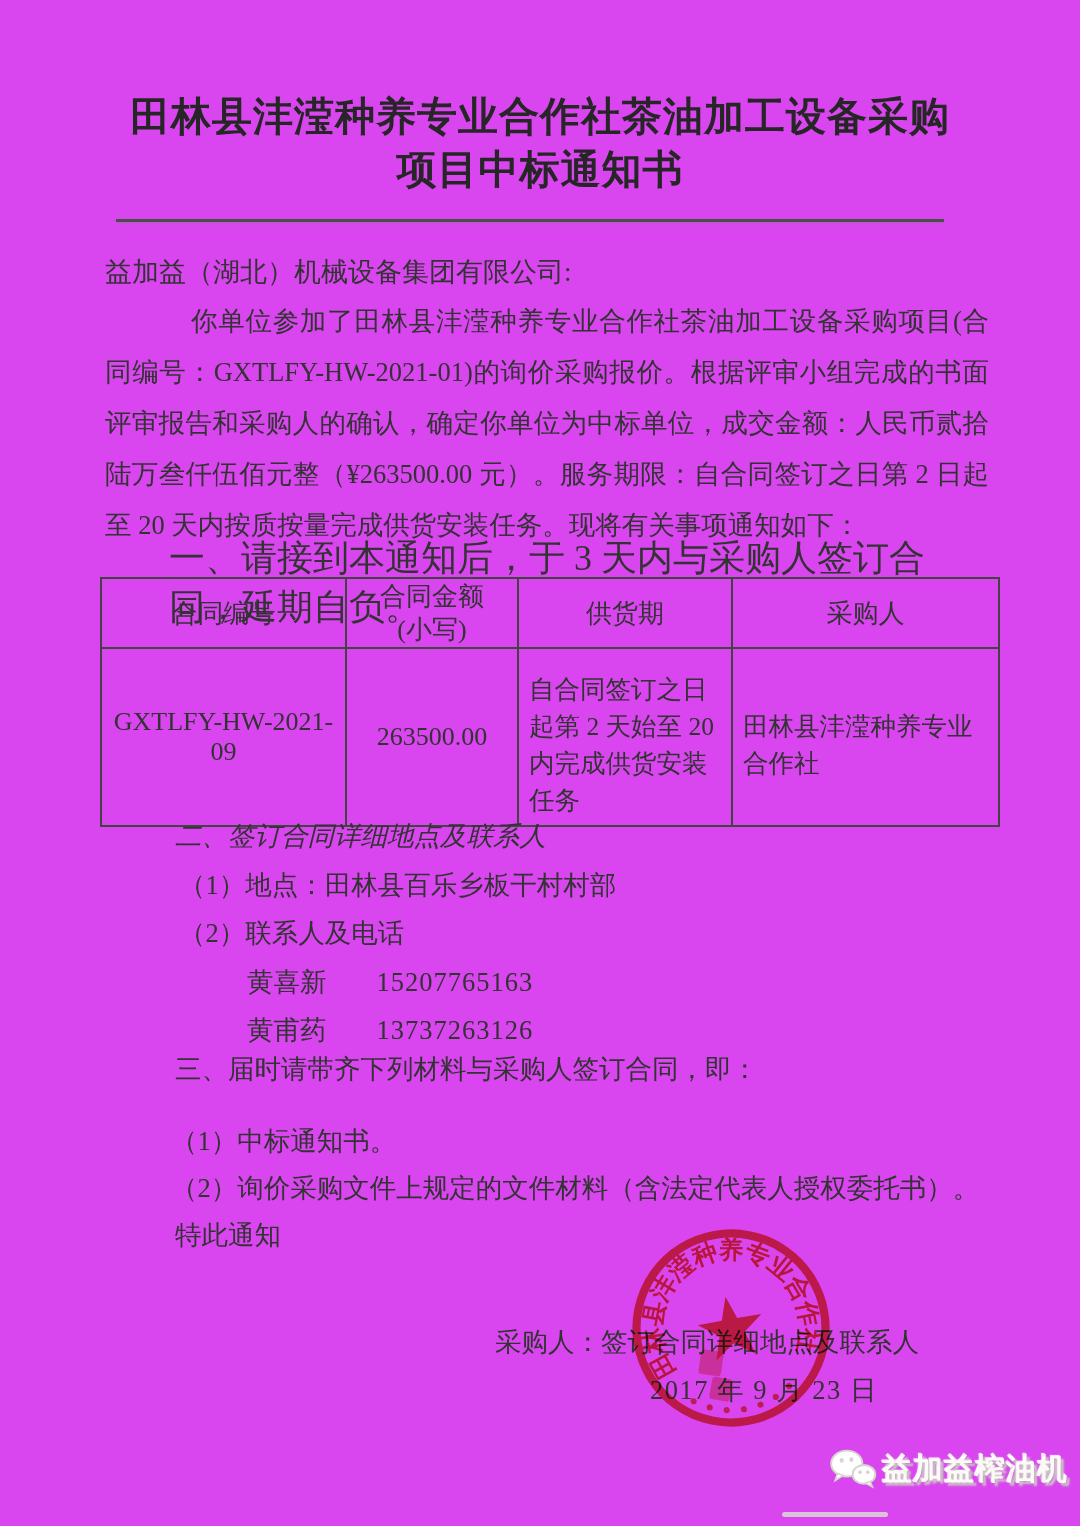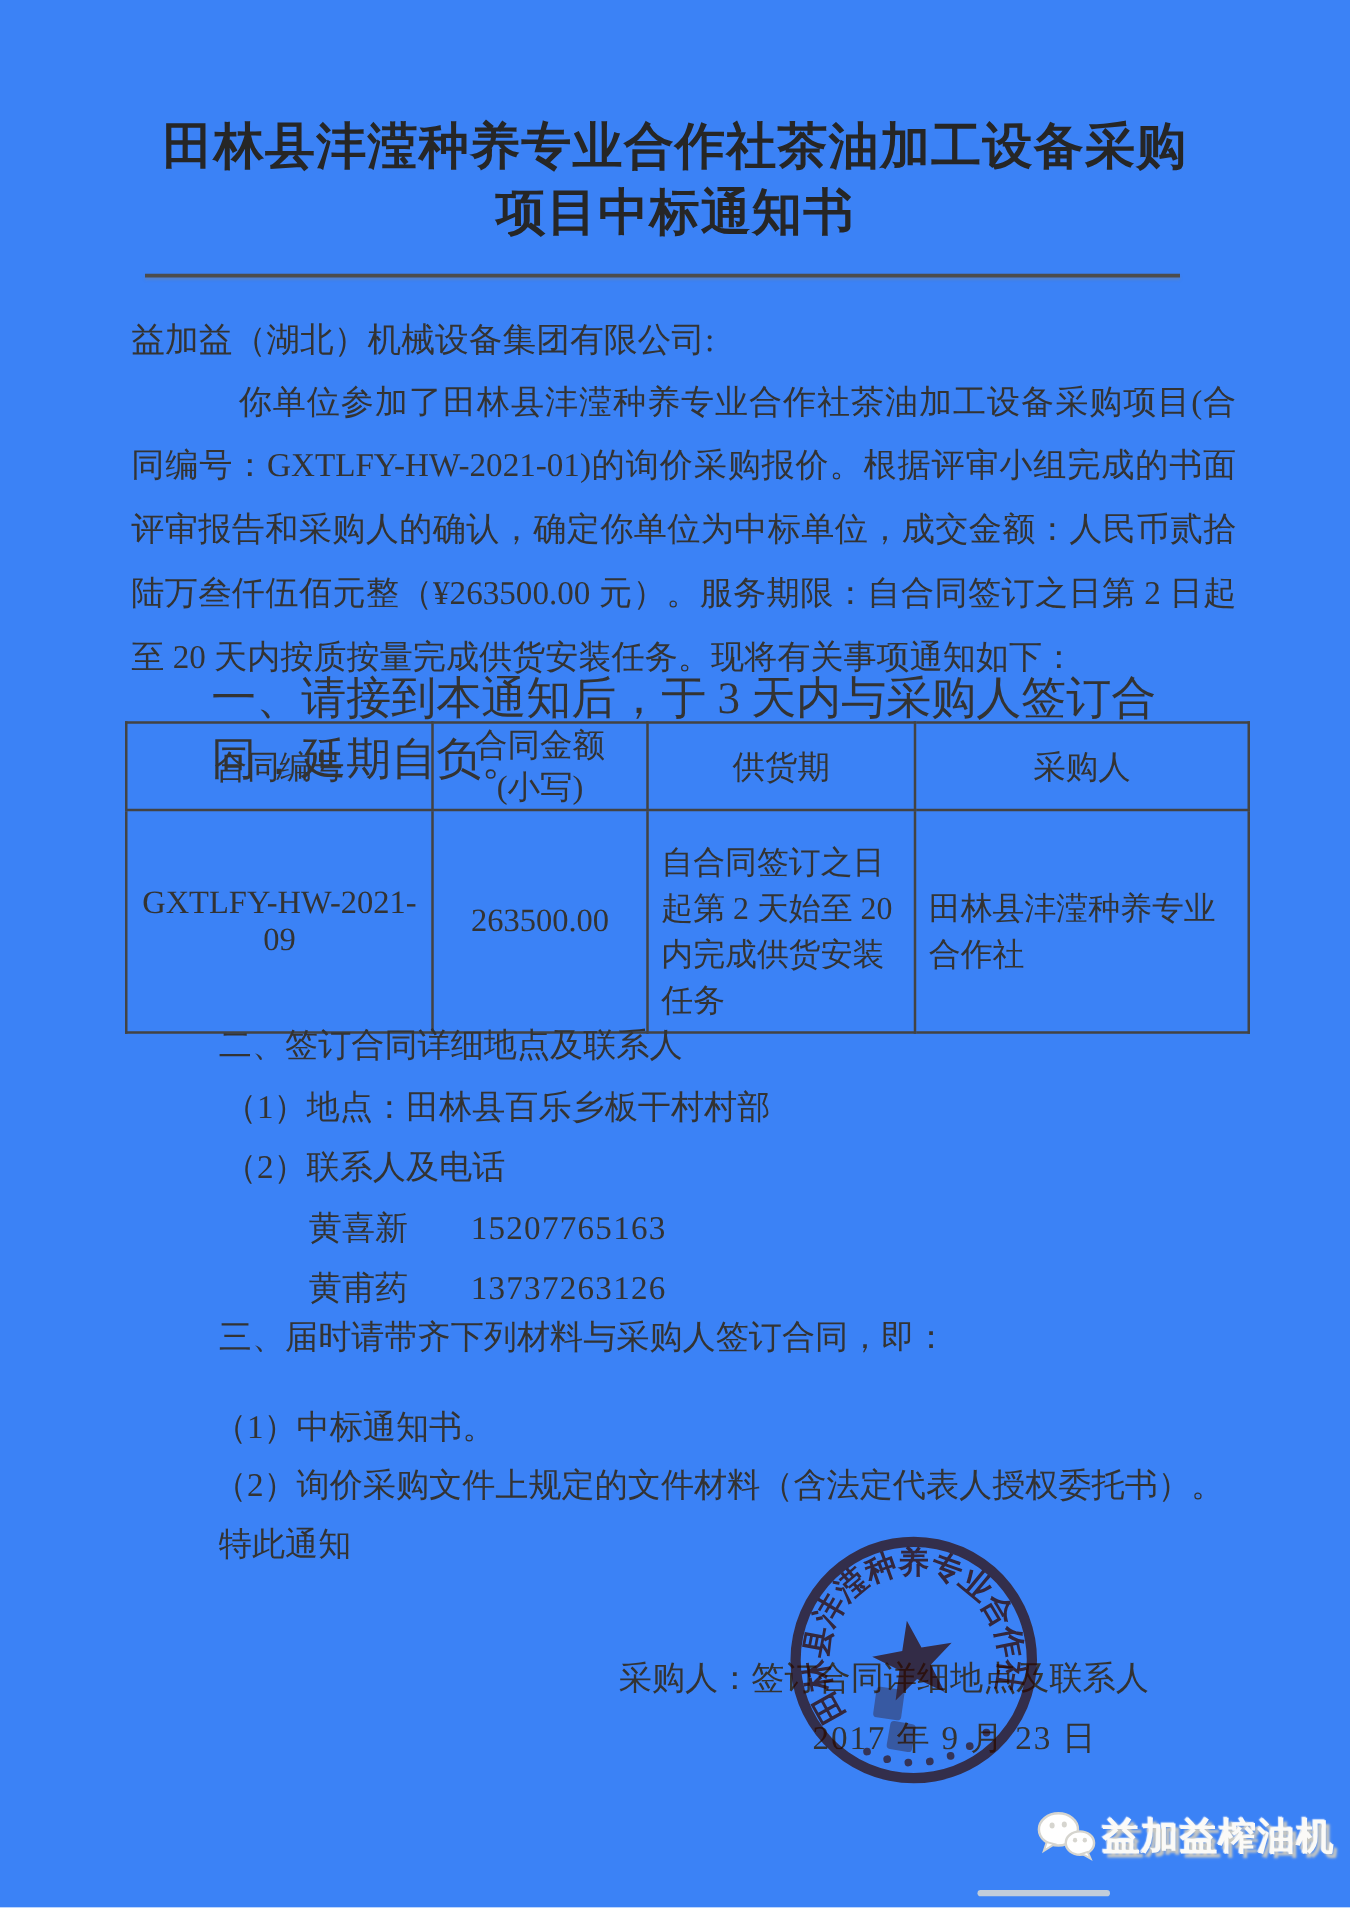--- a/index.html
+++ b/index.html
@@ -1,20 +1,20 @@
 <!DOCTYPE html>
 <html><head>
 <meta charset="utf-8">
 <style>
   * { margin:0; padding:0; box-sizing:border-box; }
   html,body { background:#ffffff; }
   body { font-family:"Liberation Serif","DejaVu Serif",serif; }
   .page {
     position:relative; width:1080px; height:1526px; margin:0 auto;
-    background:#3b82f6; color:#333; overflow:hidden;
+    background:#d946ef; color:#333; overflow:hidden;
   }
   
   .title {
     position:absolute; top:90px; left:0; width:100%;
     text-align:center; font-size:40px; font-weight:600; color:#262626;
     line-height:53px; letter-spacing:1px;
   }
   .title .tl { display:block; }
   .rule {
     position:absolute; top:219px; left:116px; width:828px; height:3px;
@@ -48,21 +48,21 @@
   }
   .contract-table td { height:141px; vertical-align:middle; }
   .prewrap { white-space:pre-line; }
   .cell-center { text-align:center; }
   .cell-left { text-align:left; padding:22px 6px 6px 10px; line-height:37px; font-size:25.5px; }
   
   .sec2 {
     position:absolute; top:812px; left:105px; width:884px;
     font-size:26.5px; line-height:48.5px; color:#333;
   }
-  .sec2 .h  { padding-left:70px; }
+  .sec2 .h  { padding-left:70px;font-style:italic; }
   .sec2 .s  { padding-left:74px; }
   .contact  { padding-left:142px; }
   .contact .ph { margin-left:50px; letter-spacing:1px; }
   .sec3 {
     position:absolute; top:1046px; left:105px; width:884px;
     font-size:26.5px; line-height:47px; color:#333;
   }
   .sec3 .h  { padding-left:70px; }
   .sec3 .s1 { padding-left:66px;margin-top:25px; }
   .sec3 .s2 { text-indent:66px; text-align:justify; }

